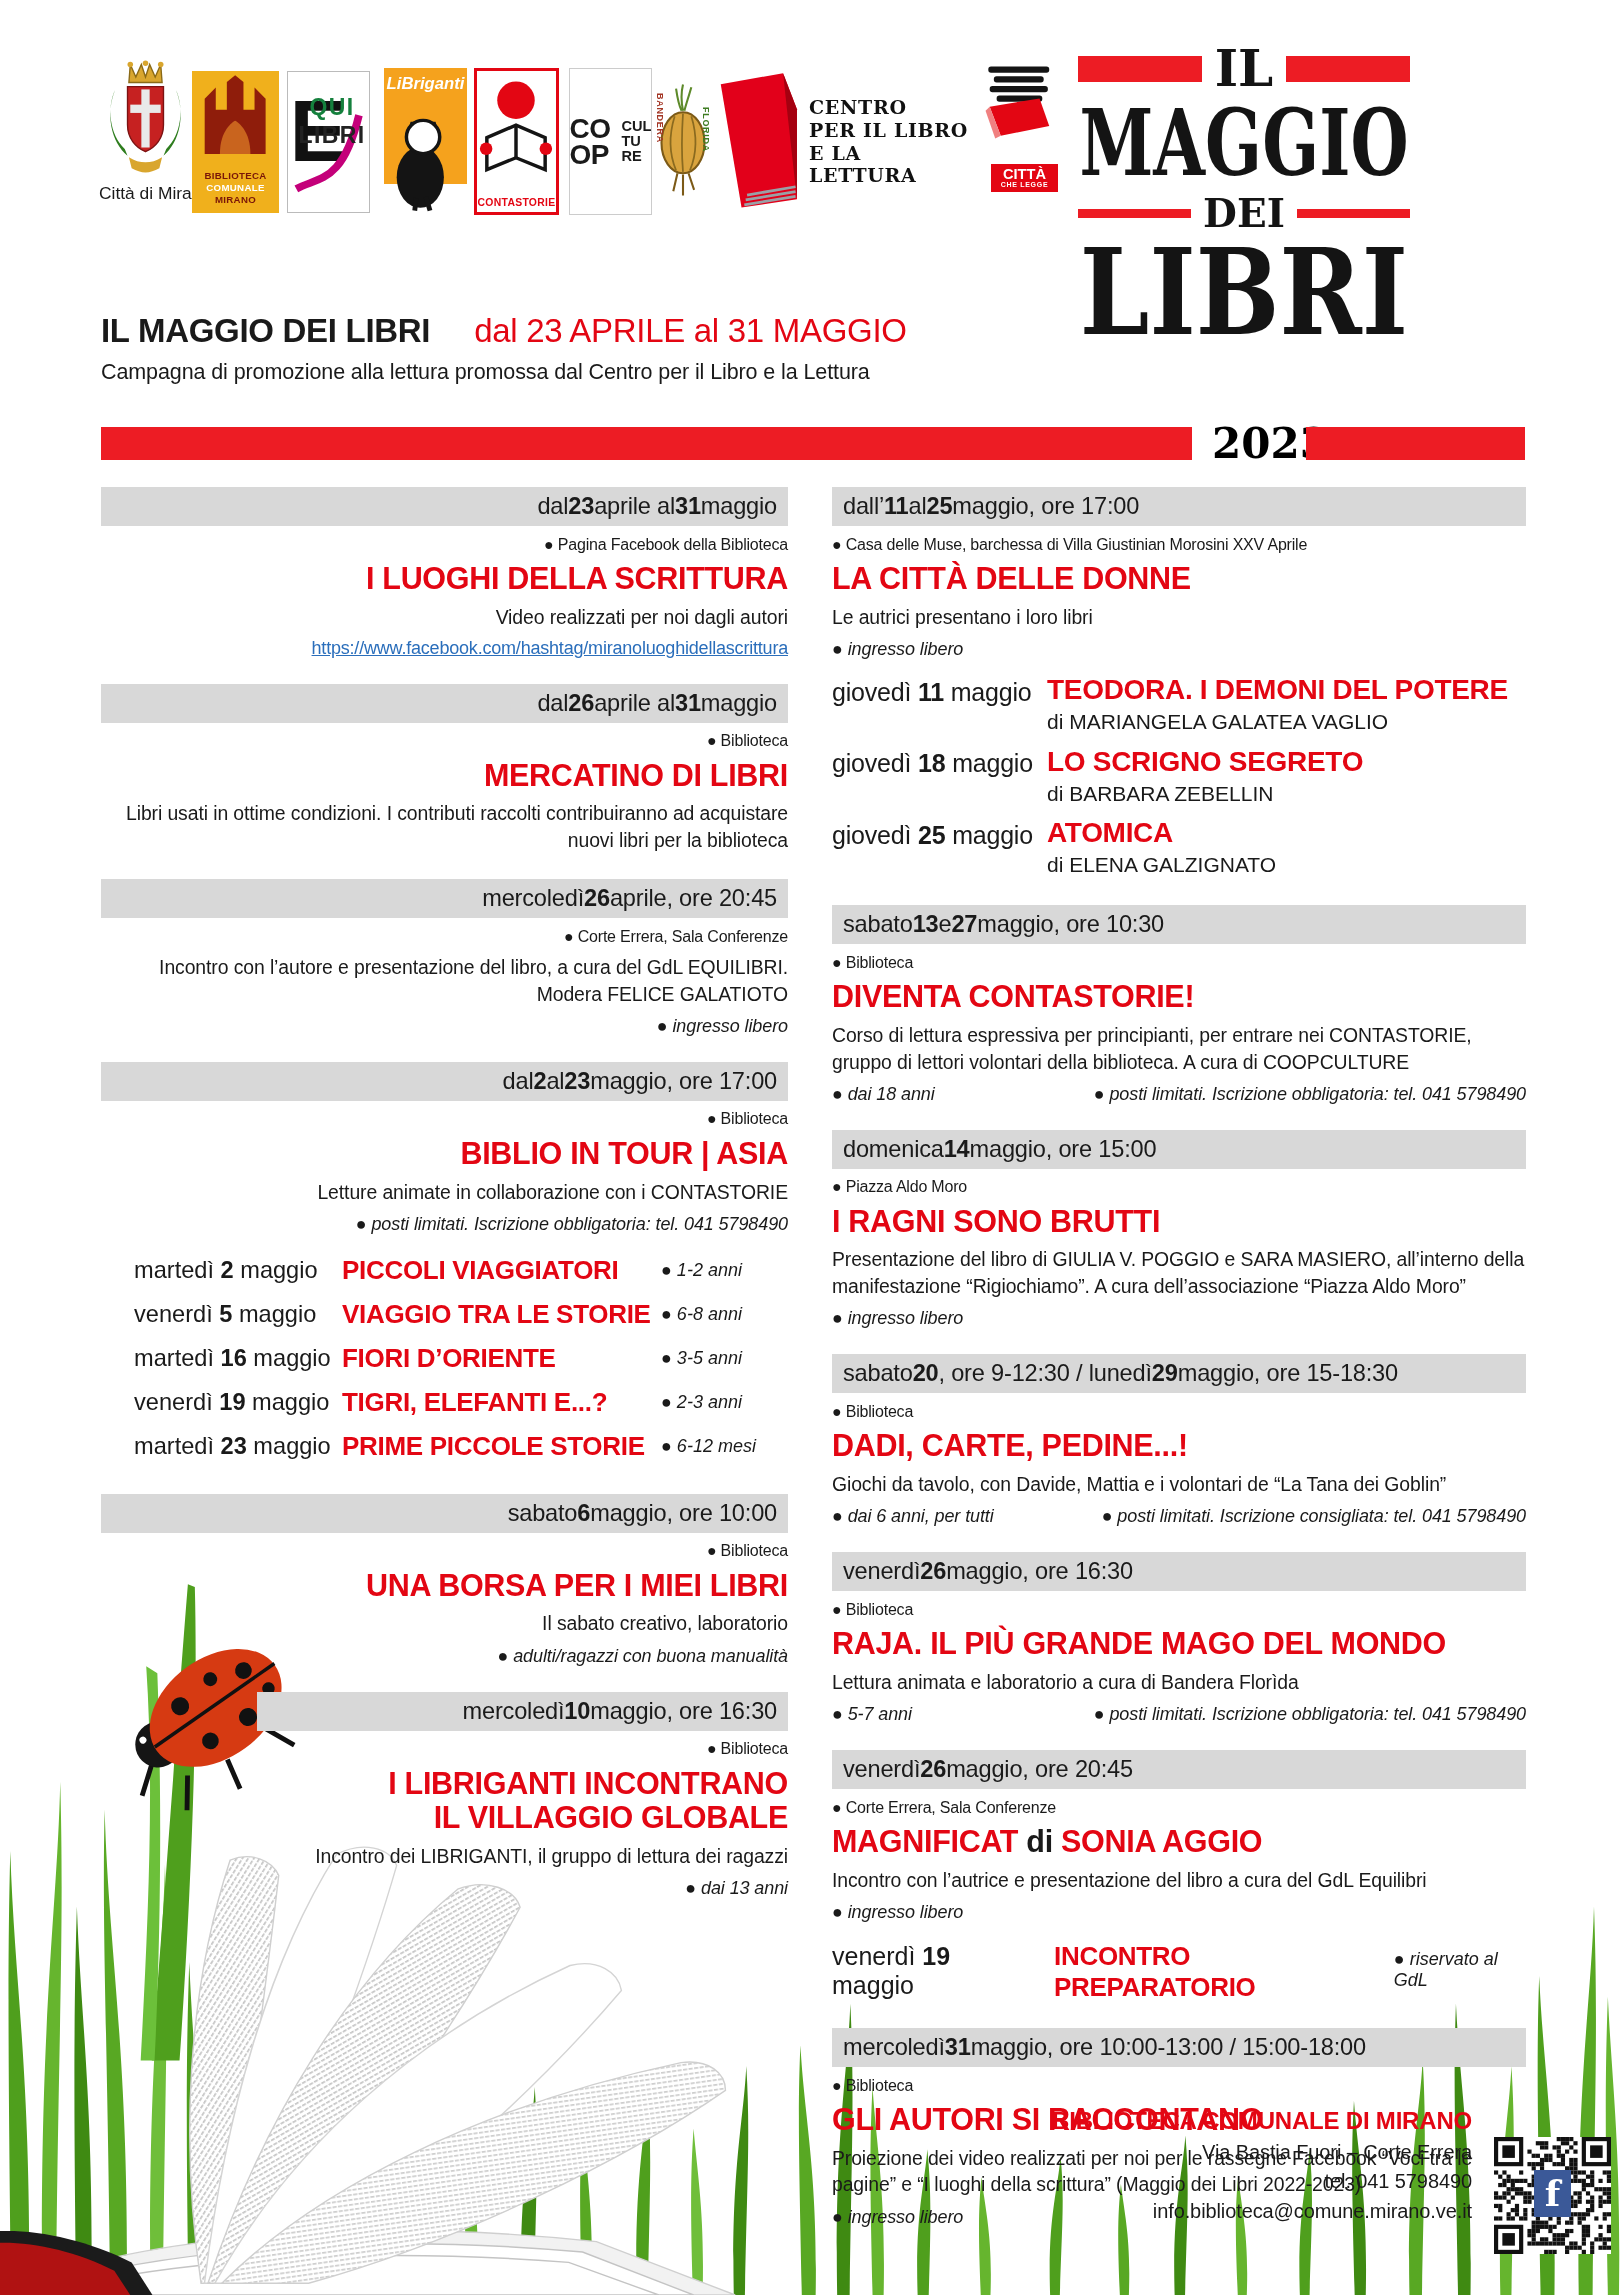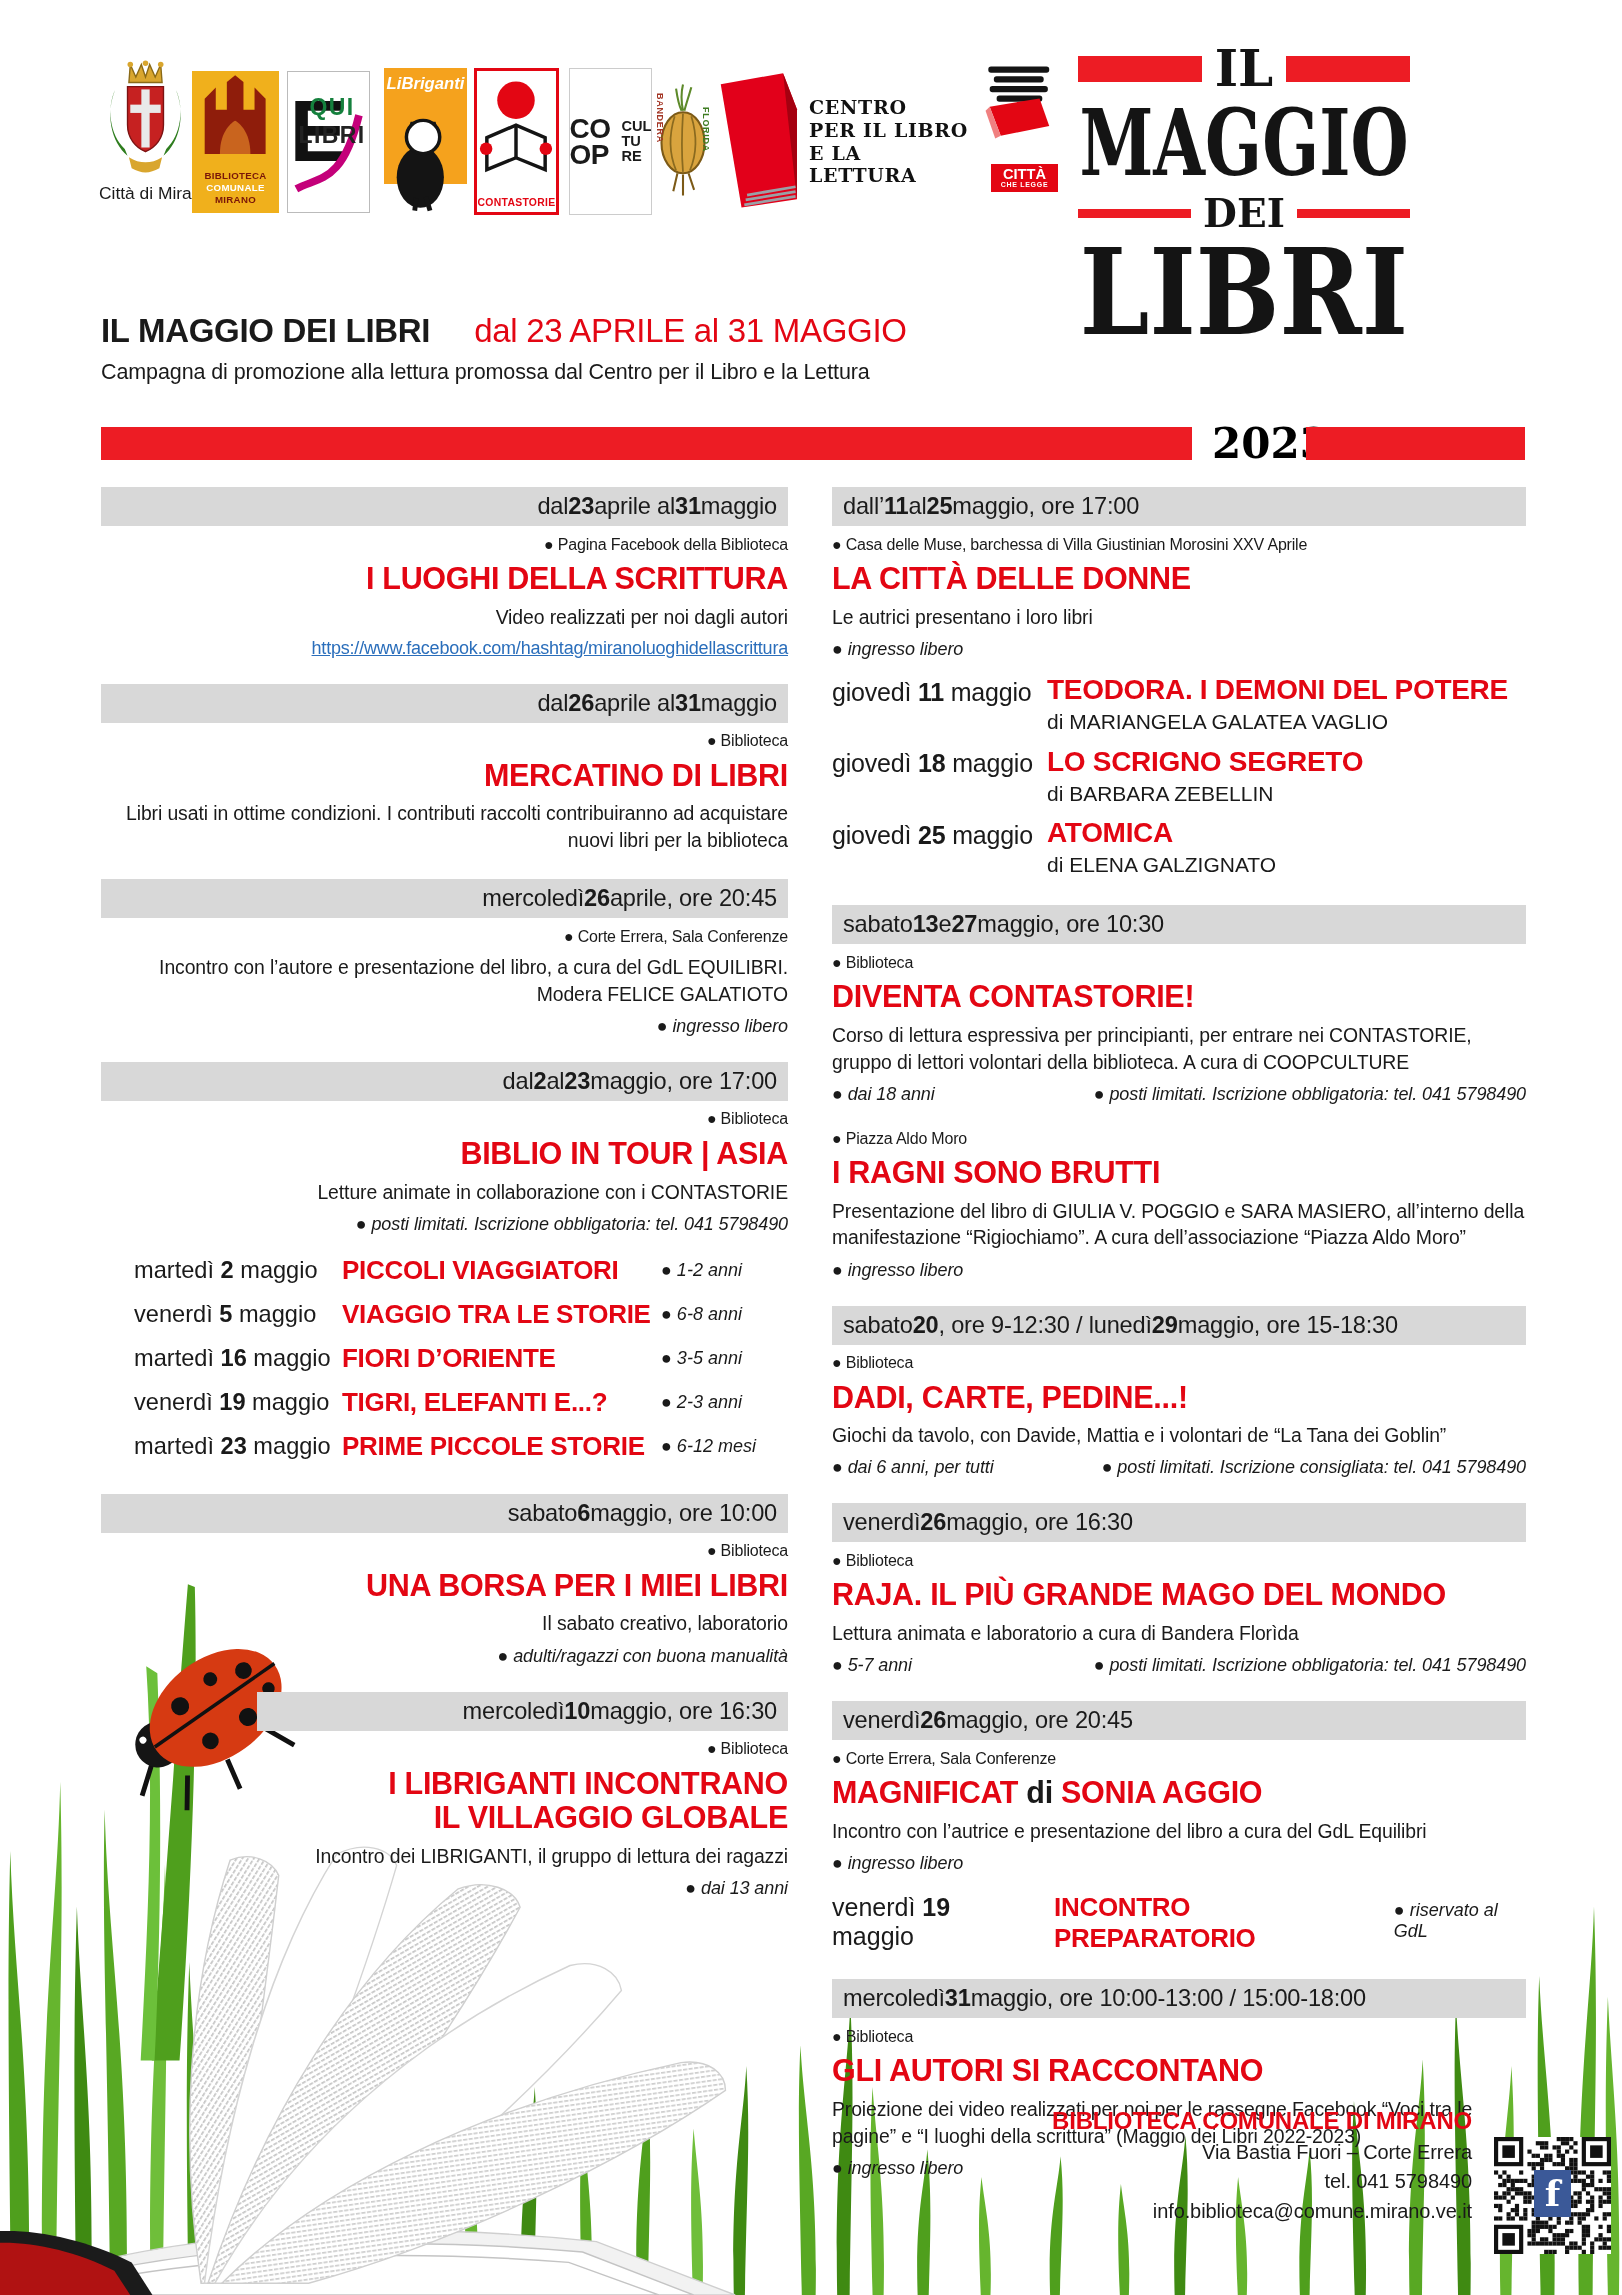--- a/index.html
+++ b/index.html
@@ -503,20 +503,25 @@
       <div class="place">● Biblioteca</div>
       <h2 class="title"><span>DIVENTA CONTASTORIE!</span></h2>
       <p class="desc">Corso di lettura espressiva per principianti, per entrare nei CONTASTORIE, gruppo di lettori volontari della biblioteca. A cura di COOPCULTURE</p>
       <div class="notes-row">
         <span class="note">● dai 18 anni</span>
         <span class="note">● posti limitati. Iscrizione obbligatoria: tel. 041 5798490</span>
       </div>
     </section>
 
     <section class="block">
+      <div class="bar">
+          <span>domenica </span>
+          <span class="bseg">14</span>
+          <span> maggio, ore 15:00</span>
+        </div>
       <div class="place">● Piazza Aldo Moro</div>
       <h2 class="title"><span>I RAGNI SONO BRUTTI</span></h2>
       <p class="desc">Presentazione del libro di GIULIA V. POGGIO e SARA MASIERO, all’interno della manifestazione “Rigiochiamo”. A cura dell’associazione “Piazza Aldo Moro”</p>
       <div class="note">● ingresso libero</div>
     </section>
 
     <section class="block">
       <div class="bar">
           <span>sabato </span>
           <span class="bseg">20</span>

